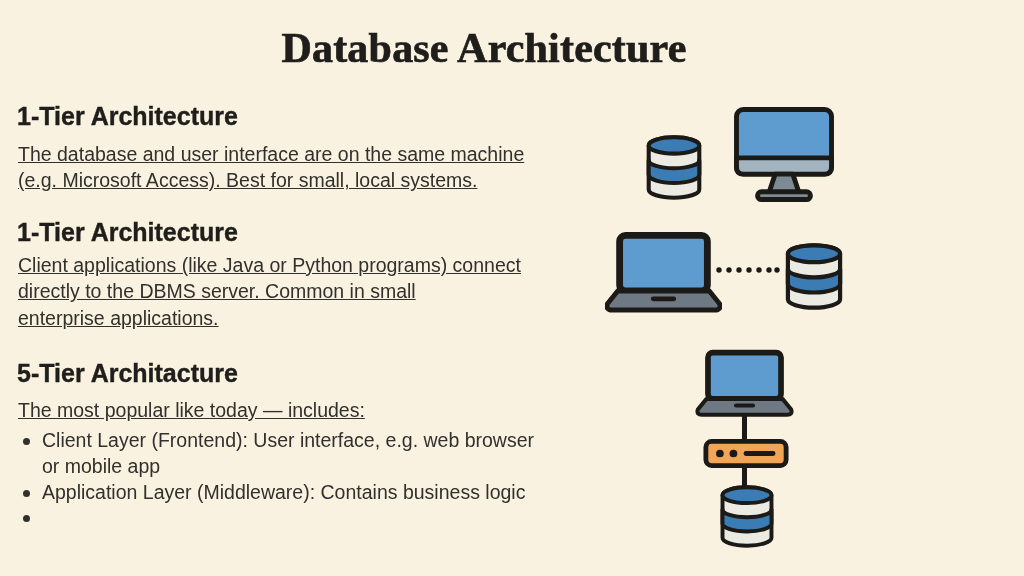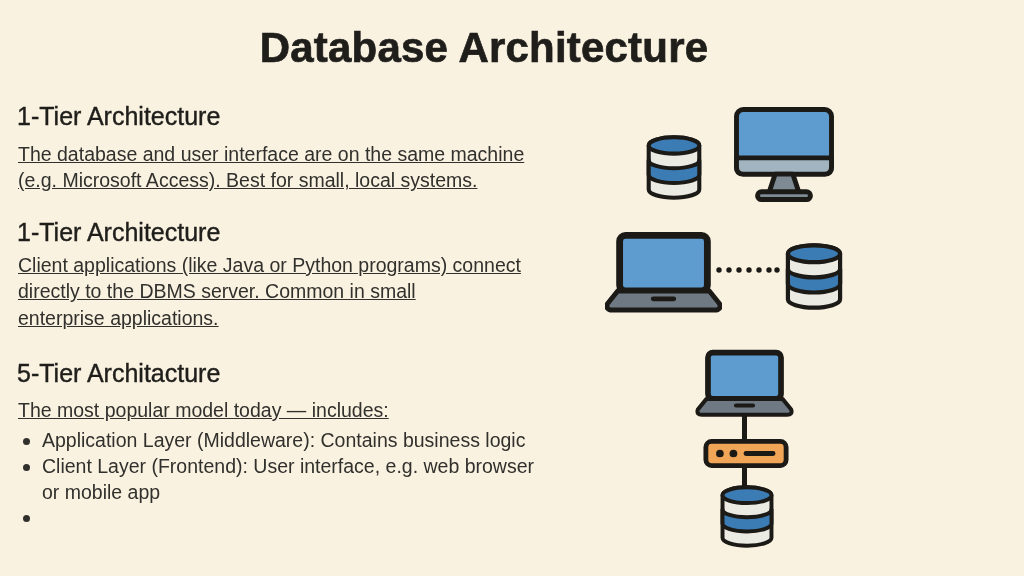--- a/index.html
+++ b/index.html
@@ -13,27 +13,28 @@
   }
   .title {
     position: absolute;
     top: 24px; left: 0;
     width: 968px;
     text-align: center;
     font-size: 42px;
     font-weight: 700;
     letter-spacing: 0.2px;
     color: var(--text, #1F1E1B);
+    font-family: Liberation Serif, serif;
     -webkit-text-stroke: 0.7px currentColor;
   }
   .sec-heading {
     position: absolute;
     left: 17px;
     font-size: 25px;
-    font-weight: 400;
+    font-weight: 700;
     color: var(--text, #1F1E1B);
     -webkit-text-stroke: 0.4px currentColor;
   }
   .body-text {
     position: absolute;
     left: 18px;
     width: 600px;
     font-size: 19.5px;
     line-height: 26.3px;
     color: var(--body-text, #31302C);
@@ -95,31 +96,31 @@
   <div class="sec-heading h1">1-Tier Architecture</div>
   <div class="body-text b1">The database and user interface are on the same machine
 (e.g. Microsoft Access). Best for small, local systems.</div>
 
   <div class="sec-heading h2">1-Tier Architecture</div>
   <div class="body-text b2">Client applications (like Java or Python programs) connect
 directly to the DBMS server. Common in small
 enterprise applications.</div>
 
   <div class="sec-heading h3">5-Tier Architacture</div>
-  <div class="body-text b3">The most popular model today — includes:</div>
+  <div class="body-text b3">The most popular like today — includes:</div>
 
   <ul class="bullets">
     <li class="bullet-row">
       <span class="bullet-dot"></span>
-      <span class="bullet-text">Application Layer (Middleware): Contains business logic</span>
+      <span class="bullet-text">Client Layer (Frontend): User interface, e.g. web browser
+or mobile app</span>
     </li>
     <li class="bullet-row">
       <span class="bullet-dot"></span>
-      <span class="bullet-text">Client Layer (Frontend): User interface, e.g. web browser
-or mobile app</span>
+      <span class="bullet-text">Application Layer (Middleware): Contains business logic</span>
     </li>
     <li class="bullet-row">
       <span class="bullet-dot"></span>
     </li>
   </ul>
 
   <svg class="icon" style="left:643px; top:134px;" width="62" height="67" viewBox="0 0 76 82">
     <path class="fill-light stroke" d="M7,14 V68 A31,10 0 0 0 69,68 V14 A31,10 0 0 0 7,14 Z"></path>
     <path class="fill-dbblue stroke" d="M7,32 A31,10 0 0 0 69,32 V50 A31,10 0 0 1 7,50 Z"></path>
     <ellipse class="fill-dbblue stroke" cx="38" cy="14" rx="31" ry="10"></ellipse>

